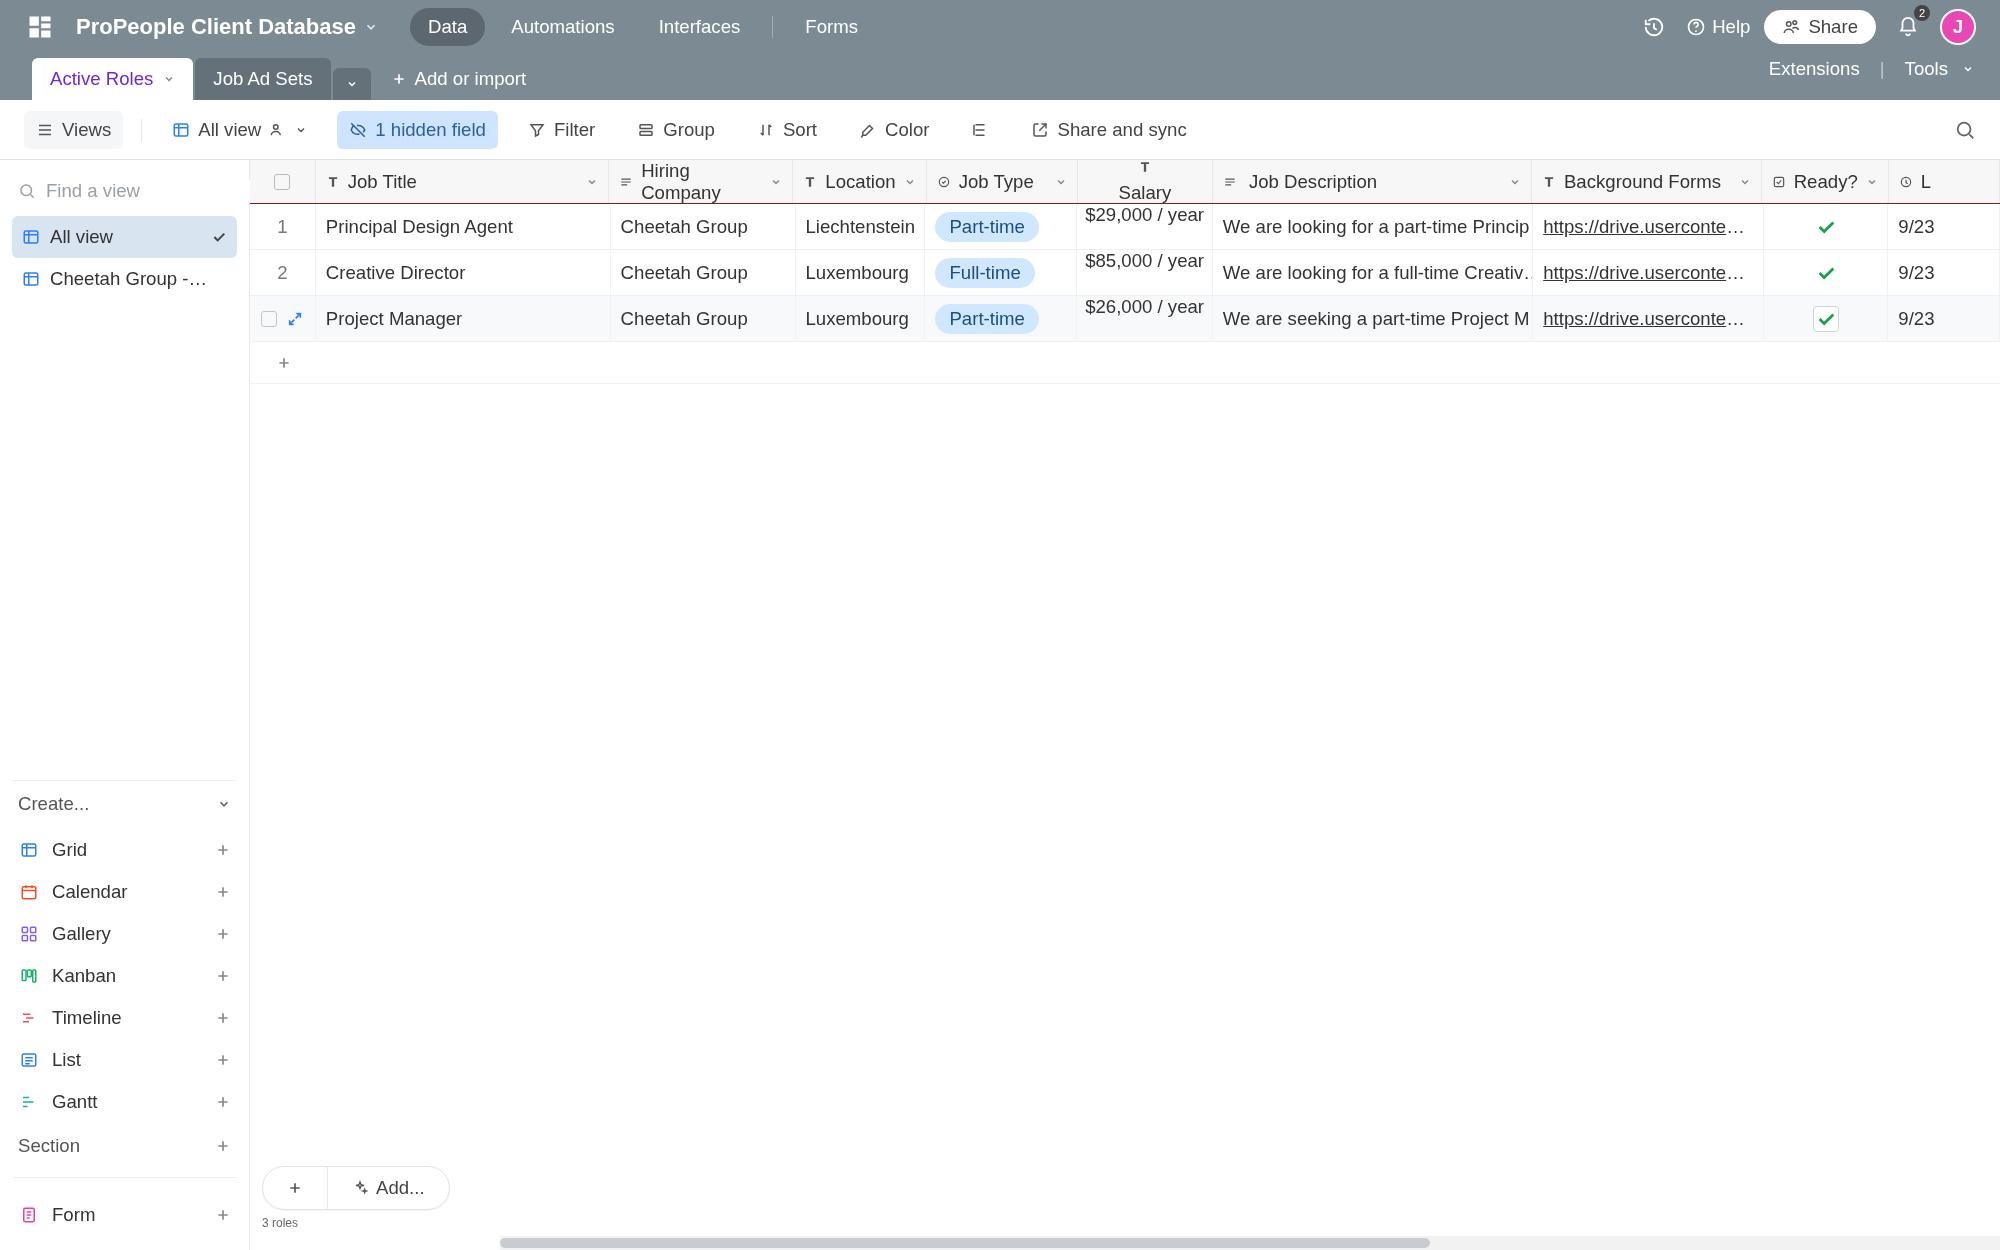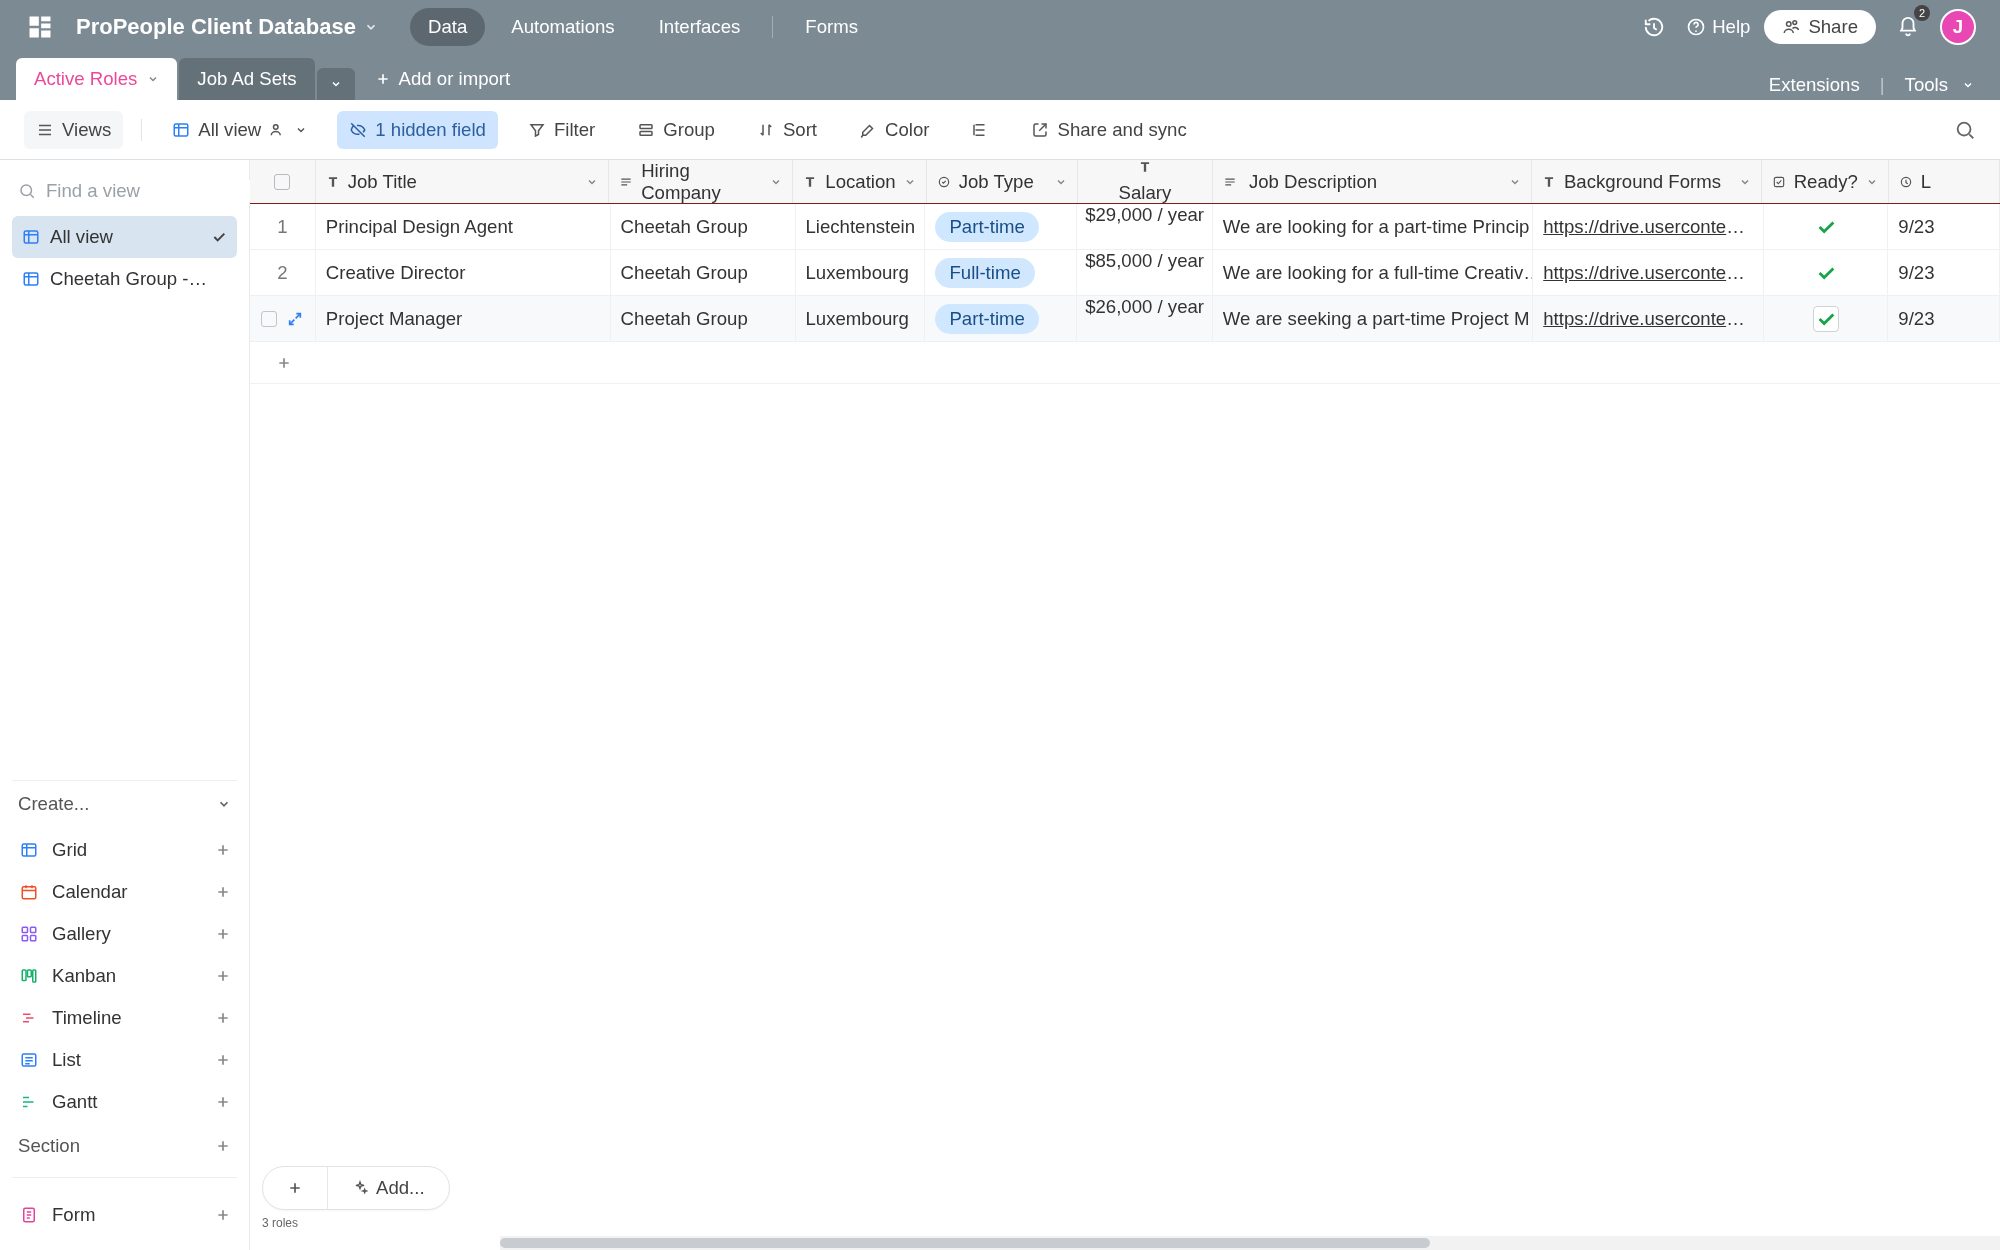--- a/index.html
+++ b/index.html
@@ -21,25 +21,25 @@
 .topbar .help { display: flex; align-items: center; gap: 6px; cursor: pointer; color: #fff; }
 .topbar .share-btn { background: #fff; color: #444; border-radius: 999px; padding: 6px 18px; display: flex; align-items: center; gap: 8px; cursor: pointer; }
 .topbar .bell { position: relative; }
 .topbar .bell .badge { position: absolute; top: -4px; right: -4px; background: #444; color: #fff; font-size: 11px; border-radius: 999px; width: 16px; height: 16px; display: flex; align-items: center; justify-content: center; }
 .topbar .avatar { width: 36px; height: 36px; border-radius: 999px; background: #e948b4; color: #fff; display: flex; align-items: center; justify-content: center; font-weight: 600; border: 2px solid #fff; cursor: pointer; }
 
 
 .tabsrow { background: #7c8a94; height: 46px; display: flex; align-items: flex-end; padding-left: 16px; gap: 0; justify-content: space-between; }
 .tabsrow-left { display: flex; align-items: flex-end; }
 .tab { background: rgba(0,0,0,.18); color: #fff; padding: 10px 18px; border-radius: 6px 6px 0 0; display: flex; align-items: center; gap: 10px; cursor: pointer; font-size: 18.6px; margin-right: 2px; }
-.tab.active { background: #fff; color: #ec4899; font-weight: 500; }
+.tab.active { background: #fff; color: #6d28d9; font-weight: 500; margin-left: 16px; }
 .tab .chev { opacity: .7; }
 .tab-chev-standalone { width: 38px; justify-content: center; }
 .add-or-import { color: #fff; display: flex; align-items: center; gap: 8px; padding: 10px 18px; cursor: pointer; }
-.tabsrow-right { display: flex; align-items: flex-start; gap: 20px; padding-right: 26px; padding-bottom: 4px; color: #fff; }
+.tabsrow-right { display: flex; align-items: flex-start; gap: 20px; padding-right: 26px; padding-bottom: 20px; color: #fff; }
 .tabsrow-right .link { cursor: pointer; }
 .tabsrow-right .tools { display: flex; align-items: center; gap: 14px; }
 .tabsrow-right .divider { color: rgba(255,255,255,.5); }
 
 
 .toolbar { height: 60px; background: #fff; border-bottom: 1px solid #dde1e4; display: flex; align-items: center; padding: 0 24px; gap: 18px; font-size: 18.6px; color: #444; }
 .toolbar .tb-btn { display: flex; align-items: center; gap: 8px; padding: 8px 12px; border-radius: 6px; cursor: pointer; }
 .toolbar .views-btn { background: #f5f6f7; }
 .toolbar .divider-v { width: 1px; height: 22px; background: #e2e4e8; }
 .toolbar .view-name { display: flex; align-items: center; gap: 8px; }

